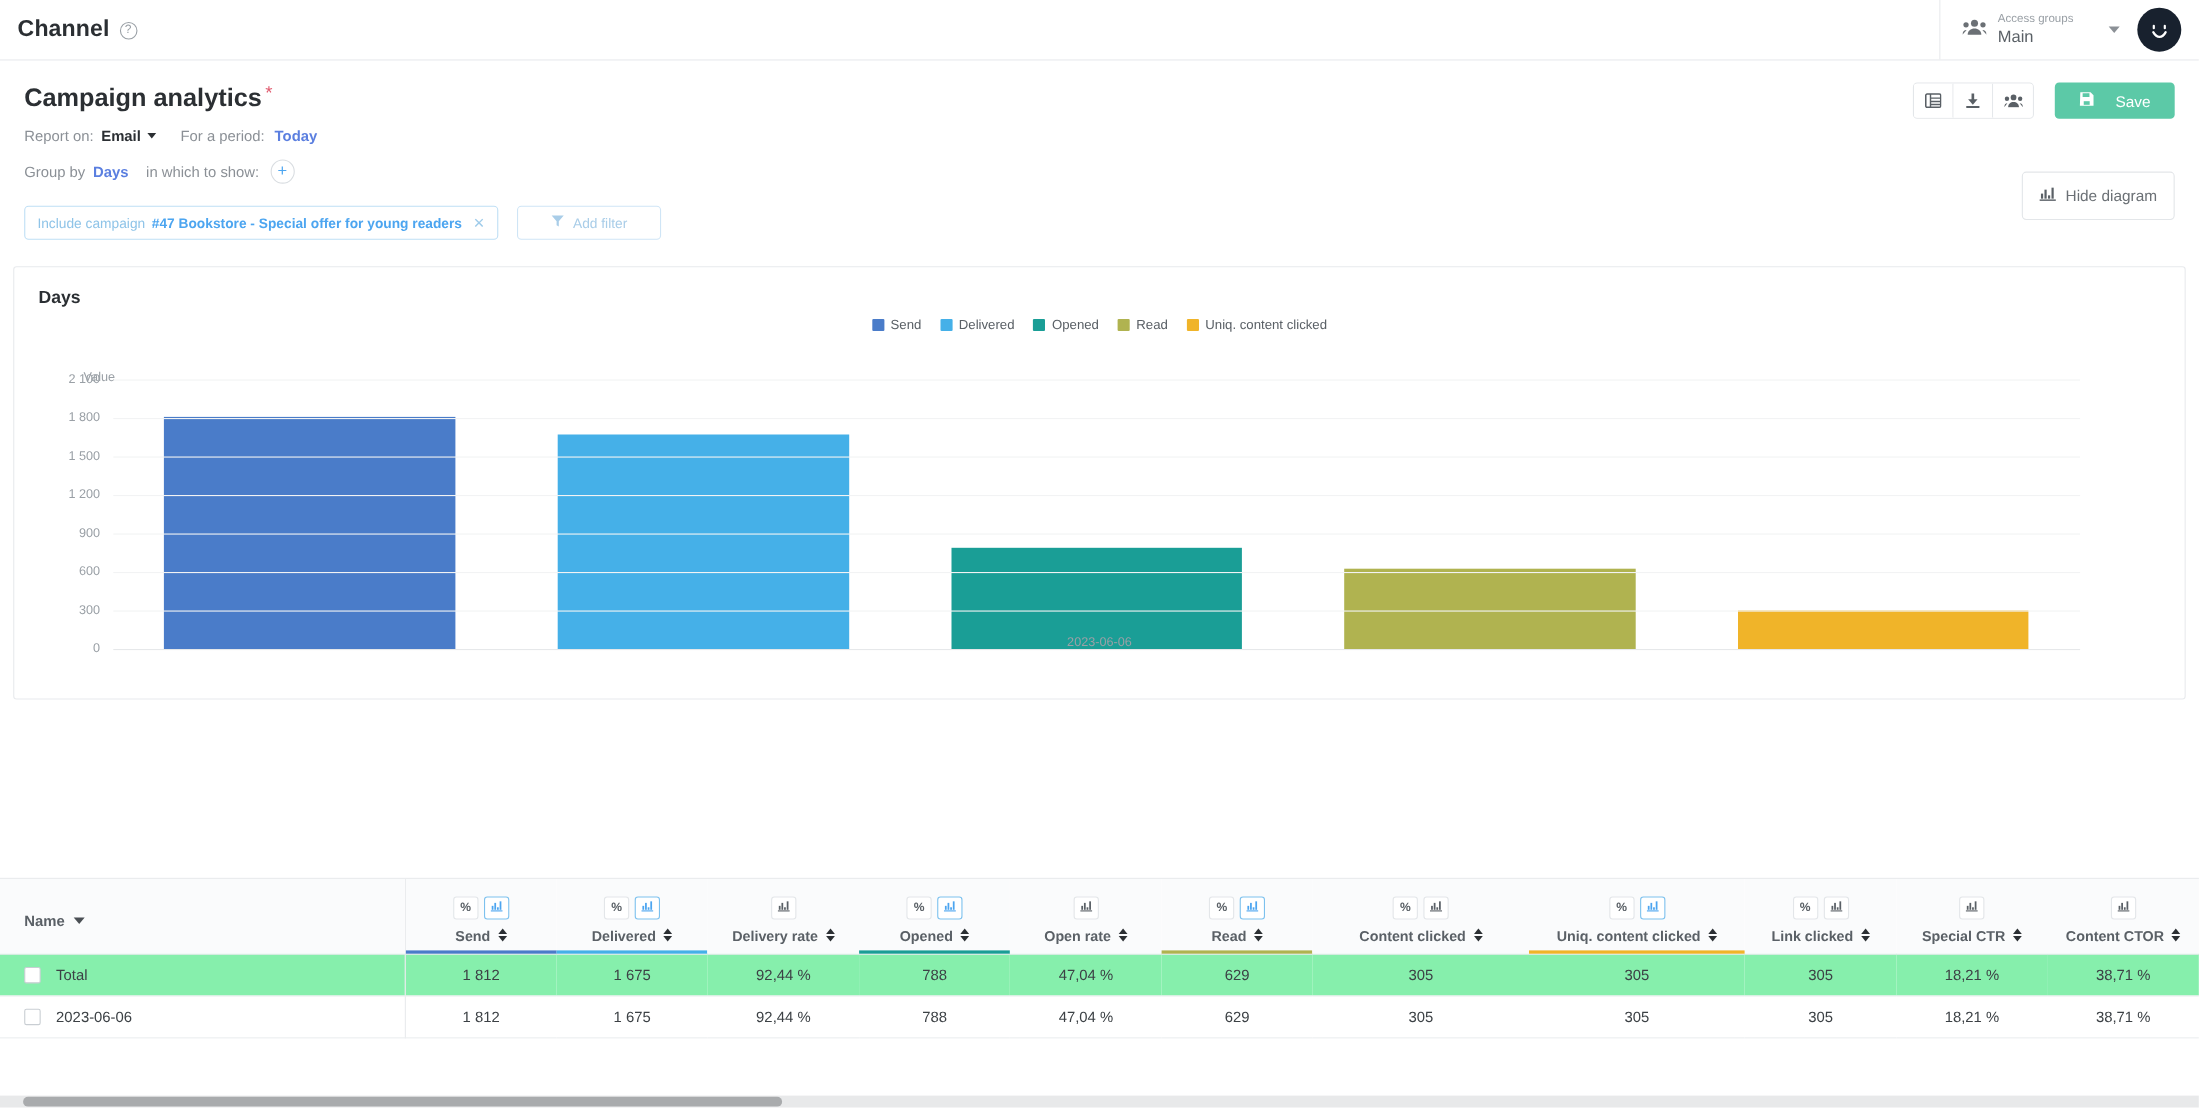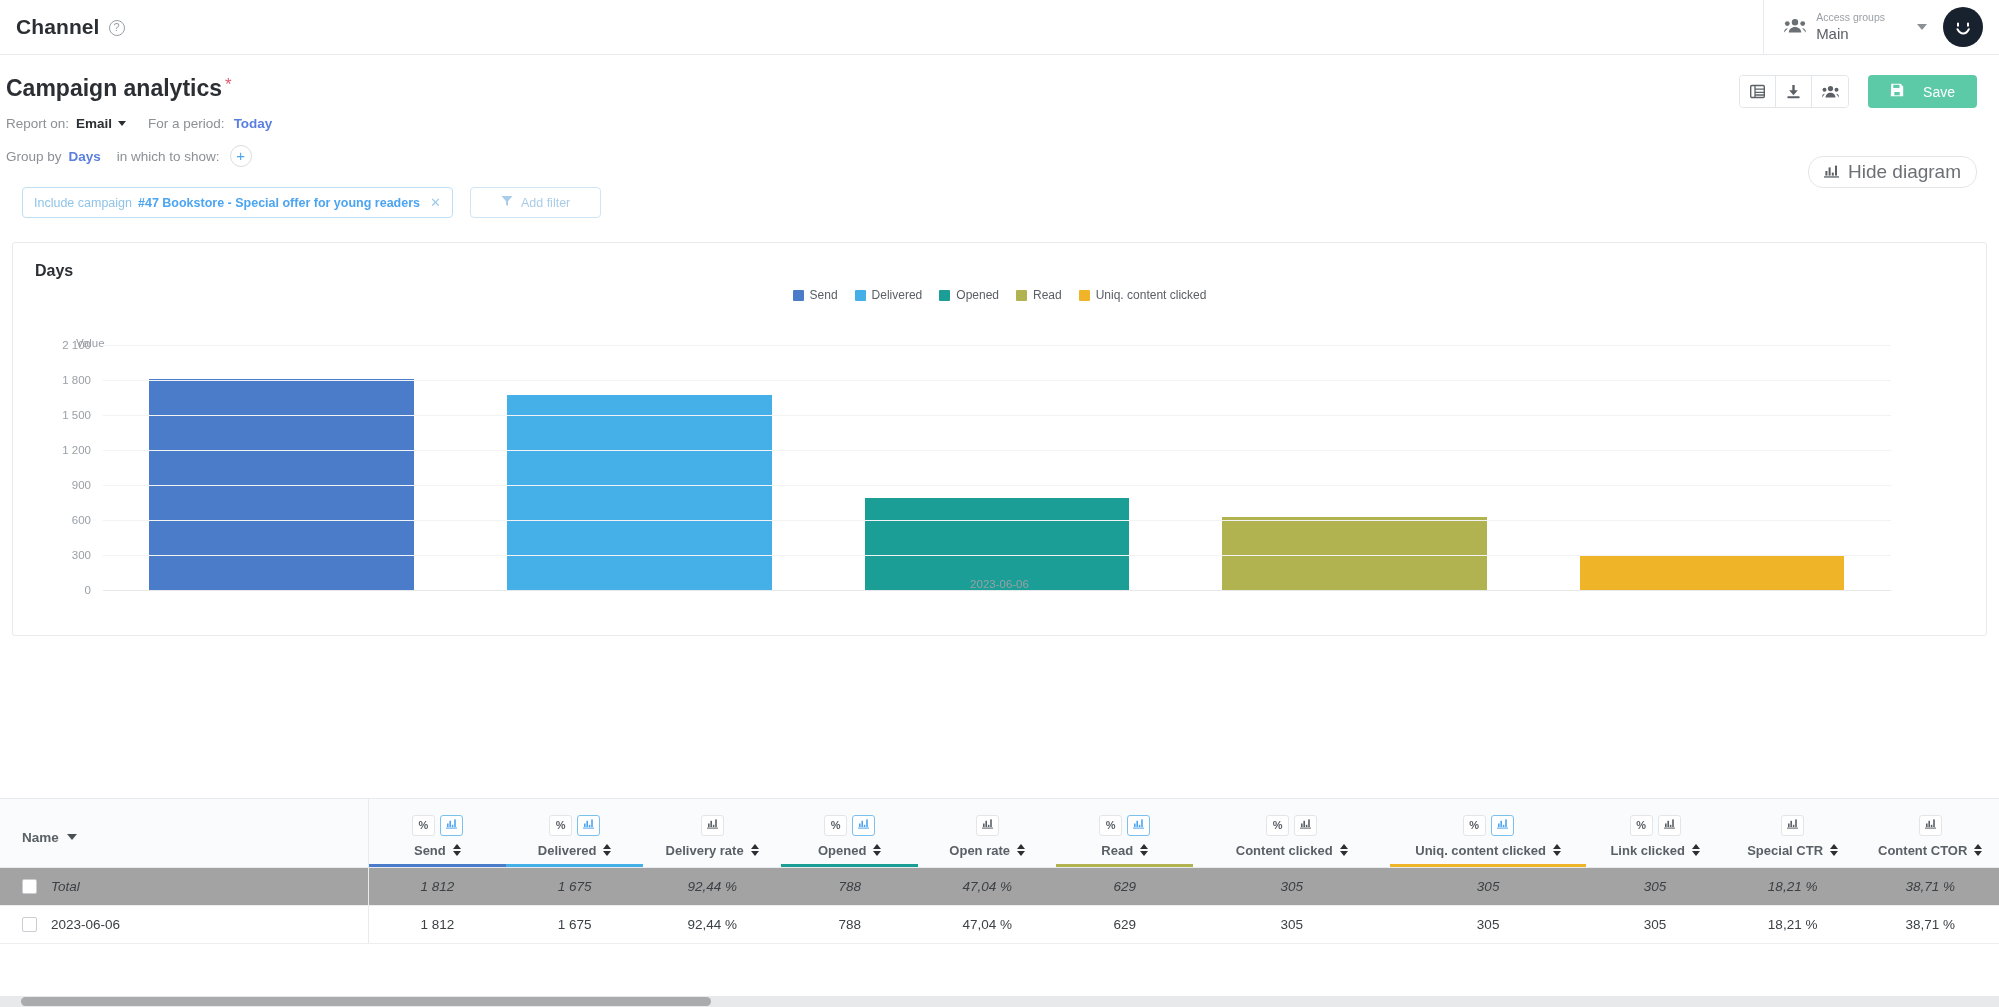--- a/index.html
+++ b/index.html
@@ -48,21 +48,21 @@
     border-left: 5px solid transparent; border-right: 5px solid transparent;
     border-top: 6px solid #8b9096;
   }
   .avatar {
     width: 40px; height: 40px; border-radius: 50%;
     background: #18212e; margin-right: 16px;
     display: flex; align-items: center; justify-content: center;
   }
 
   
-  .page-head { padding: 20px 22px 0 6px; position: relative; }
+  .page-head { padding: 20px 22px 0 22px; position: relative; }
   .page-title {
     font-size: 23px; font-weight: bold; color: #2b2f33;
     display: inline-block;
   }
   .req-star { color: #e05a6e; font-size: 17px; vertical-align: super; margin-left: 3px; }
 
   .meta-row { margin-top: 14px; font-size: 13.5px; color: #8b9096; display: flex; align-items: center; flex-wrap: wrap; }
   .meta-row .lbl { color: #8b9096; }
   .meta-strong { color: #2b2f33; font-weight: bold; margin-left: 7px; }
   .meta-caret {
@@ -105,23 +105,23 @@
   }
   .icon-btn:last-child { border-right: none; }
   .save-btn {
     margin-left: 19px; background: #5cc9a7; color: #fff;
     border-radius: 4px; height: 33px; padding: 0 22px;
     display: flex; align-items: center; gap: 19px;
     font-size: 14px; cursor: pointer;
   }
   .hide-diagram {
     position: absolute; right: 22px; top: 101px;
-    border: 1px solid #e3e6e9; border-radius: 15px; background: #fff;
-    height: 32px; padding: 0 15px; display: flex; align-items: center; gap: 9px;
-    font-size: 19px; color: #6b7075; cursor: pointer;
+    border: 1px solid #e3e6e9; border-radius: 4px; background: #fff;
+    height: 44px; padding: 0 15px; display: flex; align-items: center; gap: 9px;
+    font-size: 14px; color: #6b7075; cursor: pointer;
   }
 
   
   .chart-card {
     margin: 24px 12px 0 12px; border: 1px solid #e8eaed; border-radius: 3px;
     background: #fff; height: 394px; position: relative;
   }
   .chart-title { font-size: 16px; font-weight: bold; color: #2b2f33; padding: 19px 0 0 22px; }
   .legend {
     display: flex; justify-content: center; gap: 17px; margin-top: 8px;
@@ -187,21 +187,21 @@
 
   tbody td {
     height: 38px; font-size: 13.5px; color: #3c4145; text-align: center;
     border-bottom: 1px solid #eceef0;
   }
   tbody td.name-cell {
     text-align: left; padding-left: 22px; border-right: 1px solid #e8eaed;
   }
   .name-cell-inner { display: flex; align-items: center; gap: 14px; }
   .cbox { width: 15px; height: 15px; border: 1px solid #c9ced3; border-radius: 2px; background: #fff; cursor: pointer; flex: none; }
-  tr.total-row td { background: #a3a3a3; font-style: italic; }
+  tr.total-row td { background: #86efac; }
 
   .hscroll {
     position: absolute; left: 0; right: 0; bottom: 0; height: 11px;
     background: #e8e9ea;
   }
   .hscroll-thumb {
     position: absolute; left: 21px; top: 1px; height: 9px; width: 690px;
     background: #a9abad; border-radius: 5px;
   }
 </style>

